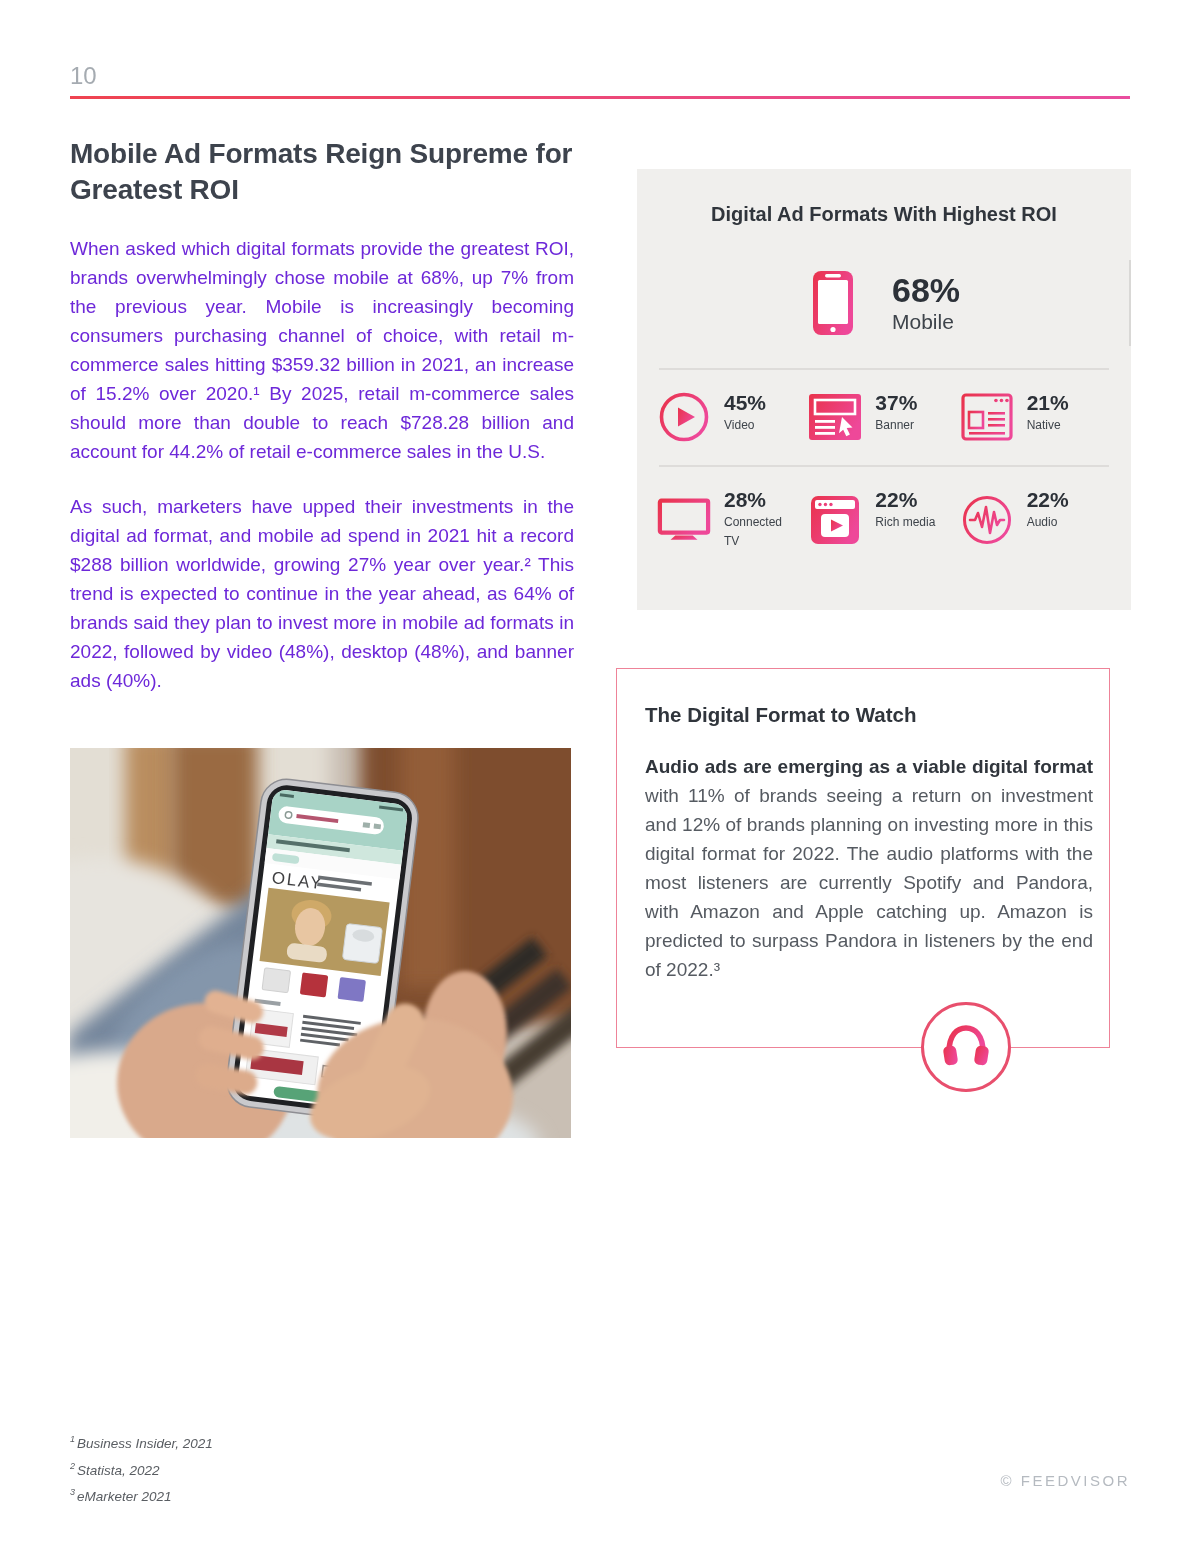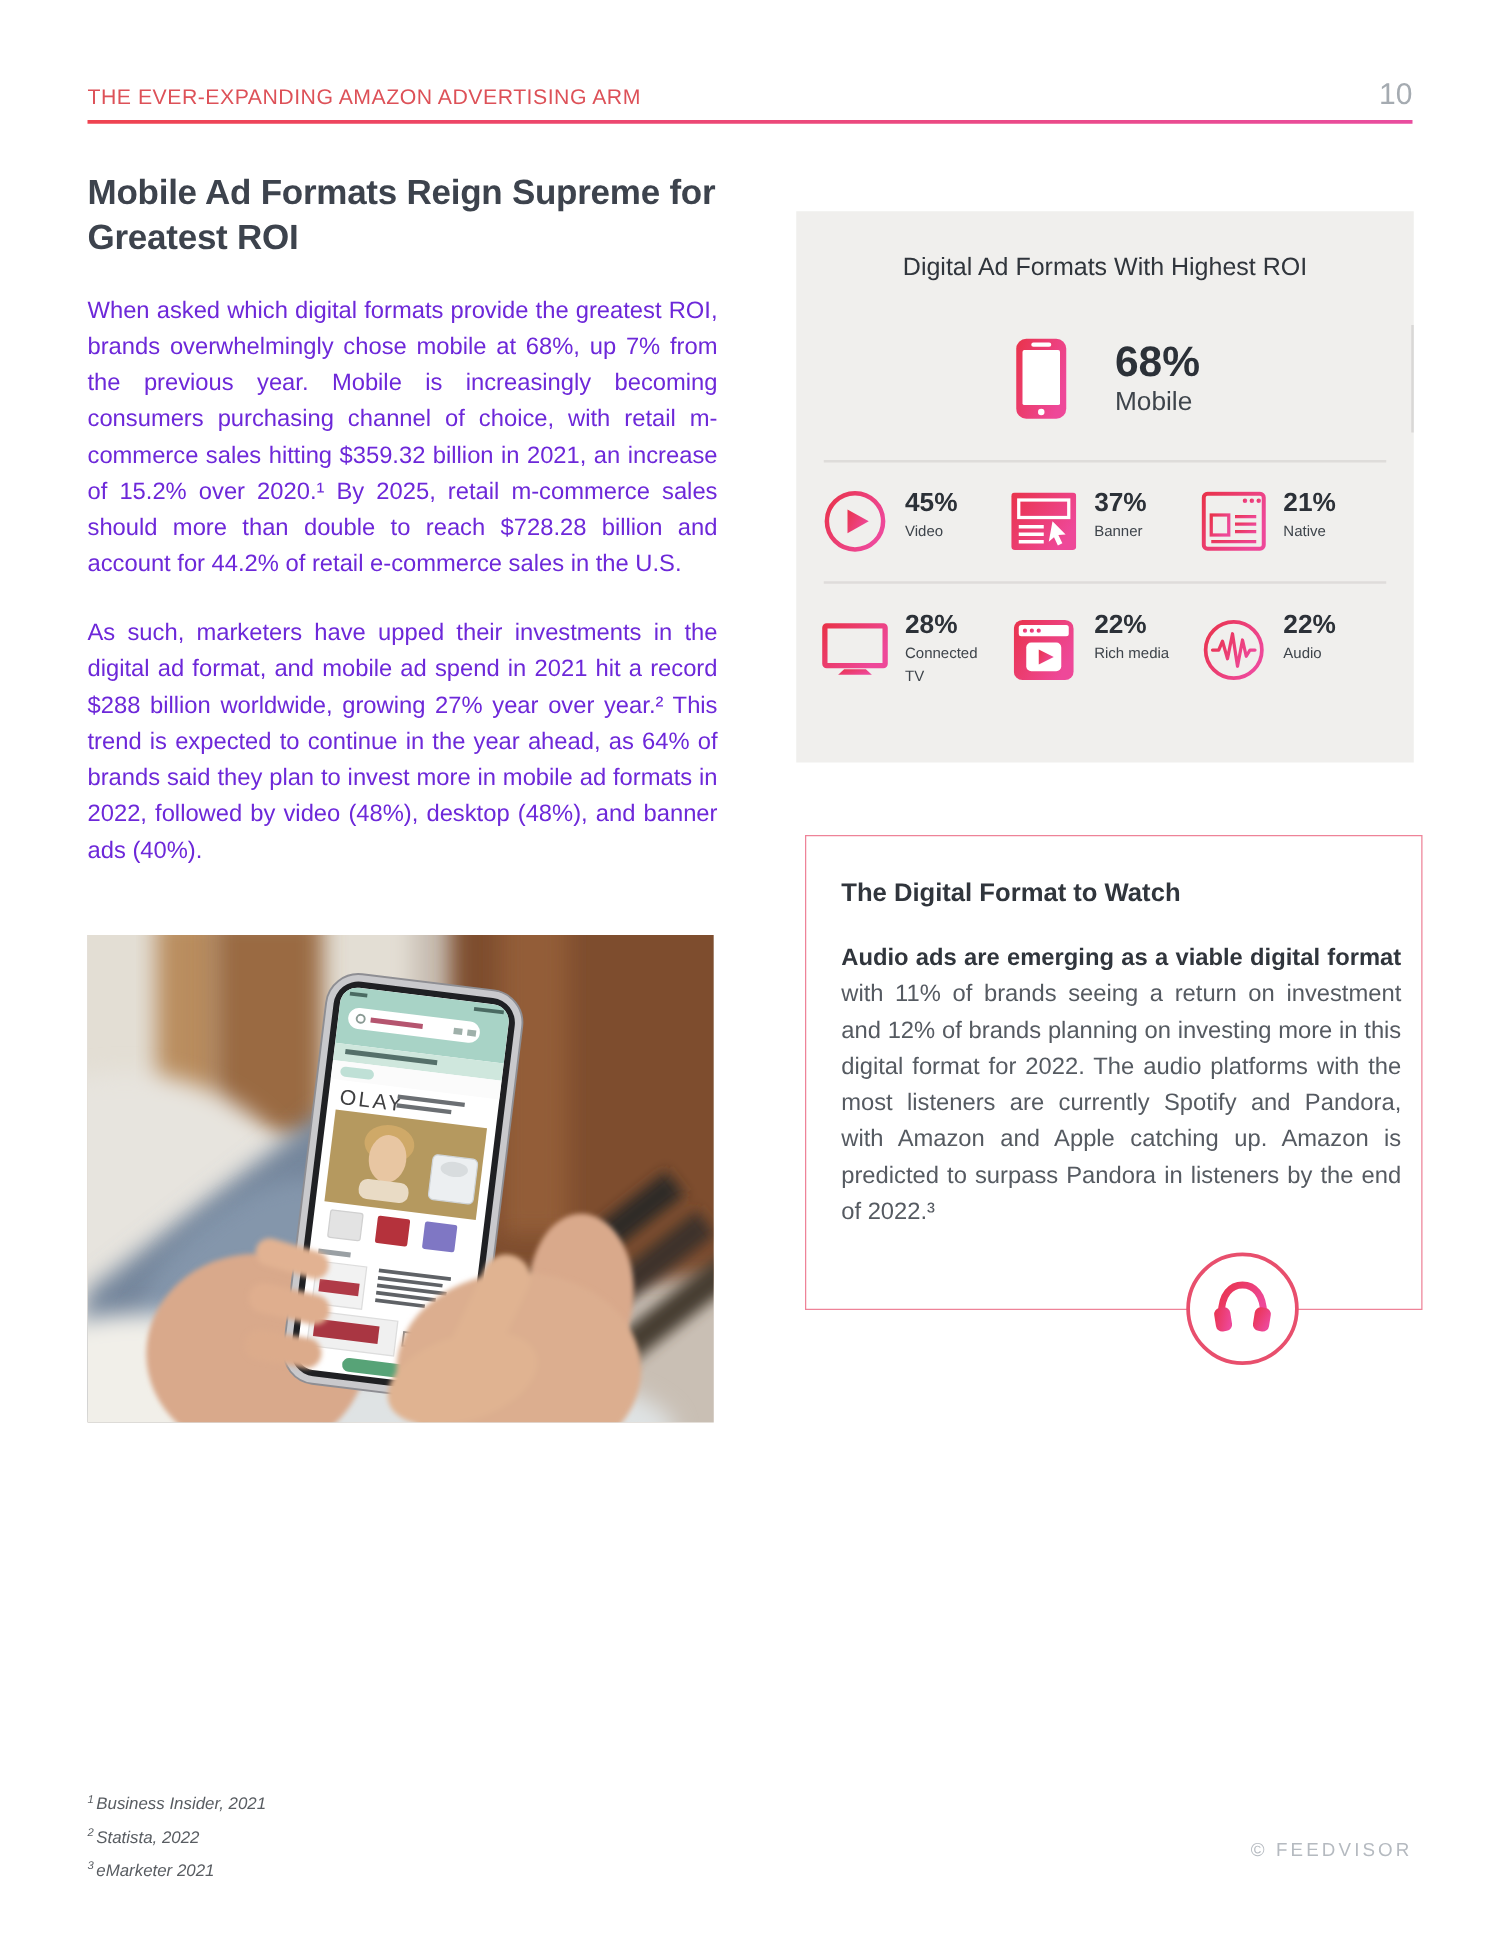--- a/index.html
+++ b/index.html
@@ -20,37 +20,37 @@
                color:#3d434d;letter-spacing:-.2px;}
   .left-col p{margin:26px 0 0;font-size:19px;line-height:29px;color:#6d28d9;
               text-align:justify;}
   .photo{position:absolute;left:70px;top:748px;width:501px;height:390px;margin:0;
          overflow:hidden;background:#c9bfb4;}
   .photo svg{display:block;}
 
   
   .stats-box{position:absolute;left:637px;top:169px;width:494px;height:441px;
              background:#f0efed;box-sizing:border-box;}
-  .stats-box h2{margin:34px 10px 0;text-align:center;font-size:20px;font-weight:400;
+  .stats-box h2{margin:34px 10px 0;text-align:center;font-size:20px;font-weight:700;
                 color:#30353c;line-height:22px;}
   .prow{display:flex;margin-top:35px;height:86px;}
   .pcell{flex:1;display:flex;align-items:center;justify-content:center;gap:32px;}
   .vdiv{width:2px;height:86px;background:#d9d8d6;align-self:center;}
   .pval{font-size:34px;font-weight:800;color:#2c3138;line-height:34px;}
   .plab{font-size:21px;color:#3e444b;margin-top:3px;}
   .hdiv{border:none;height:2px;background:#dedcda;margin:22px 22px 0;}
   .srow{display:flex;margin-top:21px;padding:0 20px;}
   .sstat{flex:1;display:flex;gap:13px;}
   .sval{display:block;font-size:21px;font-weight:800;color:#2c3138;line-height:23px;}
   .slab{display:block;font-size:12px;color:#3e444b;line-height:19px;max-width:68px;
         margin-top:2px;}
   .sicon{flex:0 0 auto;display:flex;align-items:center;justify-content:center;width:54px;}
 
   
-  .watch-box{position:absolute;left:644px;top:668px;width:494px;height:380px;
+  .watch-box{position:absolute;left:616px;top:668px;width:494px;height:380px;
              border:1px solid #ee8398;background:#fff;box-sizing:border-box;
              padding:34px 16px 0 28px;}
   .watch-box h3{margin:0;font-size:20.5px;font-weight:700;color:#30353c;}
   .watch-box p{margin:25px 0 0;font-size:19px;line-height:29px;color:#555a61;
                text-align:justify;}
   .watch-box .lead{font-weight:700;color:#30353c;}
   .hp-circle{position:absolute;right:98px;bottom:-45px;width:84px;height:84px;
              border-radius:50%;background:#fff;border:3px solid #e84f6d;
              display:flex;align-items:center;justify-content:center;}
 
@@ -69,21 +69,20 @@
     <linearGradient id="pg1" x1="0%" y1="0%" x2="100%" y2="55%">
       <stop offset="0" stop-color="#e9334b"></stop>
       <stop offset="1" stop-color="#ee4899"></stop>
     </linearGradient>
   </defs>
 </svg>
 
 <div class="page">
 
   <div class="hdr">
-    <div class="hdr-title">THE EVER-EXPANDING AMAZON ADVERTISING ARM</div>
     <div class="hdr-page">10</div>
   </div>
   <div class="hdr-rule"></div>
 
   <section class="left-col">
     <h1>Mobile Ad Formats Reign Supreme for Greatest ROI</h1>
     <p>When asked which digital formats provide the greatest ROI, brands overwhelmingly chose mobile at 68%, up 7% from the previous year. Mobile is increasingly becoming consumers purchasing channel of choice, with retail m-commerce sales hitting $359.32 billion in 2021, an increase of 15.2% over 2020.¹ By 2025, retail m-commerce sales should more than double to reach $728.28 billion and account for 44.2% of retail e-commerce sales in the U.S.</p>
     <p>As such, marketers have upped their investments in the digital ad format, and mobile ad spend in 2021 hit a record $288 billion worldwide, growing 27% year over year.² This trend is expected to continue in the year ahead, as 64% of brands said they plan to invest more in mobile ad formats in 2022, followed by video (48%), desktop (48%), and banner ads (40%).</p>
   </section>
 

